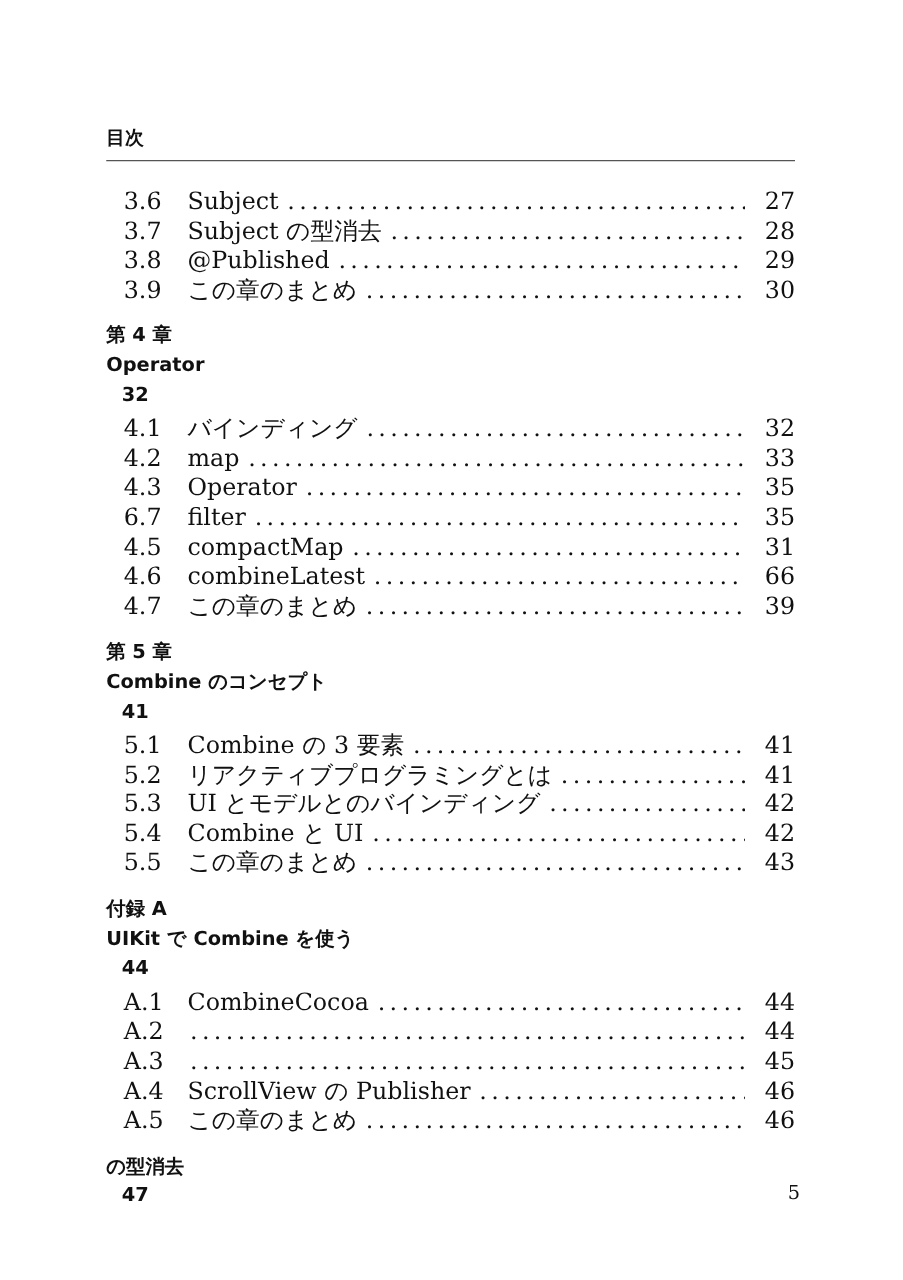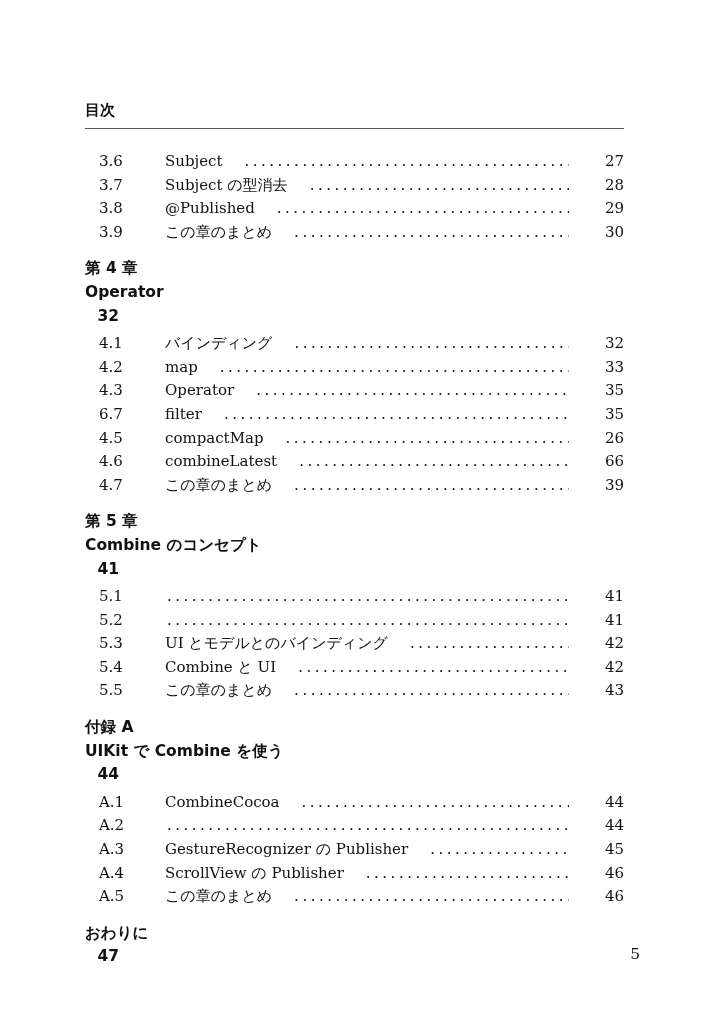--- a/index.html
+++ b/index.html
@@ -13,21 +13,21 @@
     height: 1024px;
     background: #ffffff;
     color: #111111;
     font-family: "DejaVu Serif", "Liberation Serif", serif;
     overflow: hidden;
     box-sizing: border-box;
   }
   .content {
     position: absolute;
     left: 85px;
-    right: 98px;
+    right: 86px;
     top: 0;
   }
   .header-title {
     margin-top: 101px;
     font-family: "DejaVu Sans", "Liberation Sans", sans-serif;
     font-weight: bold;
     font-size: 15px;
     line-height: 1.2;
     color: #111;
   }
@@ -62,23 +62,22 @@
   }
   .chapter-row .pageno {
     flex: none;
     min-width: 34px;
     text-align: right;
   }
 
   .toc-row {
     display: flex;
     align-items: center;
-    font-size: 15px;
+    font-size: 19px;
     line-height: 23.6px;
-    gap: 15px;
   }
   .toc-row .num {
     flex: none;
     width: 51px;
     margin-left: 14px;
   }
   .toc-row .label {
     flex: none;
     padding-right: 5px;
     white-space: nowrap;
@@ -167,21 +166,21 @@
           <div class="toc-row">
             <span class="num">6.7</span>
             <span class="label">filter</span>
             <span class="leader">........................................................................................................................</span>
             <span class="pageno">35</span>
           </div>
           <div class="toc-row">
             <span class="num">4.5</span>
             <span class="label">compactMap</span>
             <span class="leader">........................................................................................................................</span>
-            <span class="pageno">26</span>
+            <span class="pageno">31</span>
           </div>
           <div class="toc-row">
             <span class="num">4.6</span>
             <span class="label">combineLatest</span>
             <span class="leader">........................................................................................................................</span>
             <span class="pageno">66</span>
           </div>
           <div class="toc-row">
             <span class="num">4.7</span>
             <span class="label">この章のまとめ</span>
@@ -190,25 +189,27 @@
           </div>
         </div>
         <div class="toc-section has-heading">
           <div class="chapter-row">
             <span class="num">第 5 章</span>
             <span class="label">Combine のコンセプト</span>
             <span class="pageno">41</span>
           </div>
           <div class="toc-row">
             <span class="num">5.1</span>
+            <span class="label">Combine の 3 要素</span>
             <span class="leader">........................................................................................................................</span>
             <span class="pageno">41</span>
           </div>
           <div class="toc-row">
             <span class="num">5.2</span>
+            <span class="label">リアクティブプログラミングとは</span>
             <span class="leader">........................................................................................................................</span>
             <span class="pageno">41</span>
           </div>
           <div class="toc-row">
             <span class="num">5.3</span>
             <span class="label">UI とモデルとのバインディング</span>
             <span class="leader">........................................................................................................................</span>
             <span class="pageno">42</span>
           </div>
           <div class="toc-row">
@@ -236,39 +237,38 @@
             <span class="leader">........................................................................................................................</span>
             <span class="pageno">44</span>
           </div>
           <div class="toc-row">
             <span class="num">A.2</span>
             <span class="leader">........................................................................................................................</span>
             <span class="pageno">44</span>
           </div>
           <div class="toc-row">
             <span class="num">A.3</span>
-            <span class="label">GestureRecognizer の Publisher</span>
             <span class="leader">........................................................................................................................</span>
             <span class="pageno">45</span>
           </div>
           <div class="toc-row">
             <span class="num">A.4</span>
             <span class="label">ScrollView の Publisher</span>
             <span class="leader">........................................................................................................................</span>
             <span class="pageno">46</span>
           </div>
           <div class="toc-row">
             <span class="num">A.5</span>
             <span class="label">この章のまとめ</span>
             <span class="leader">........................................................................................................................</span>
             <span class="pageno">46</span>
           </div>
         </div>
         <div class="toc-section has-heading">
           <div class="chapter-row">
-            <span class="label">おわりに</span>
+            <span class="label">の型消去</span>
             <span class="pageno">47</span>
           </div>
         </div>
       </div>
   </div>
   <div class="footer-pageno">5</div>
 </div>
 
 </body></html>

